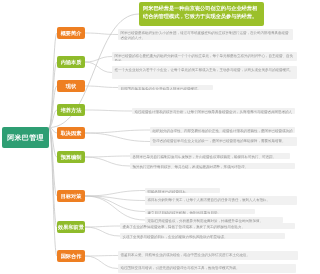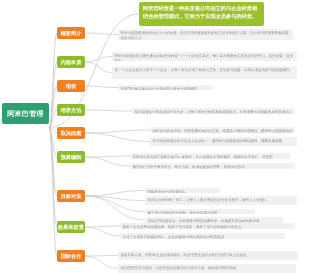--- a/index.html
+++ b/index.html
@@ -8,21 +8,21 @@
     background:#ffffff;
     font-family:"DejaVu Sans","Liberation Sans",sans-serif;
     position:relative;
   }
   #canvas{position:absolute;left:0;top:0;width:300px;height:274px;}
   svg.links{position:absolute;left:0;top:0;width:300px;height:274px;pointer-events:none;}
 
   .node{position:absolute;box-sizing:border-box;}
 
   .root{
-    left:2px;top:103px;width:47px;height:21px;
+    left:2px;top:127px;width:47px;height:21px;
     background:#2e9e73;border-radius:2px;
     color:#ffffff;font-size:7px;font-weight:bold;
     display:flex;align-items:center;justify-content:center;
     letter-spacing:.3px;
   }
 
   .title-banner{
     left:139px;top:2px;width:125px;height:24px;
     background:#9bc02a;border-radius:2px;
     color:#ffffff;font-size:5.2px;font-weight:bold;line-height:1.5;

